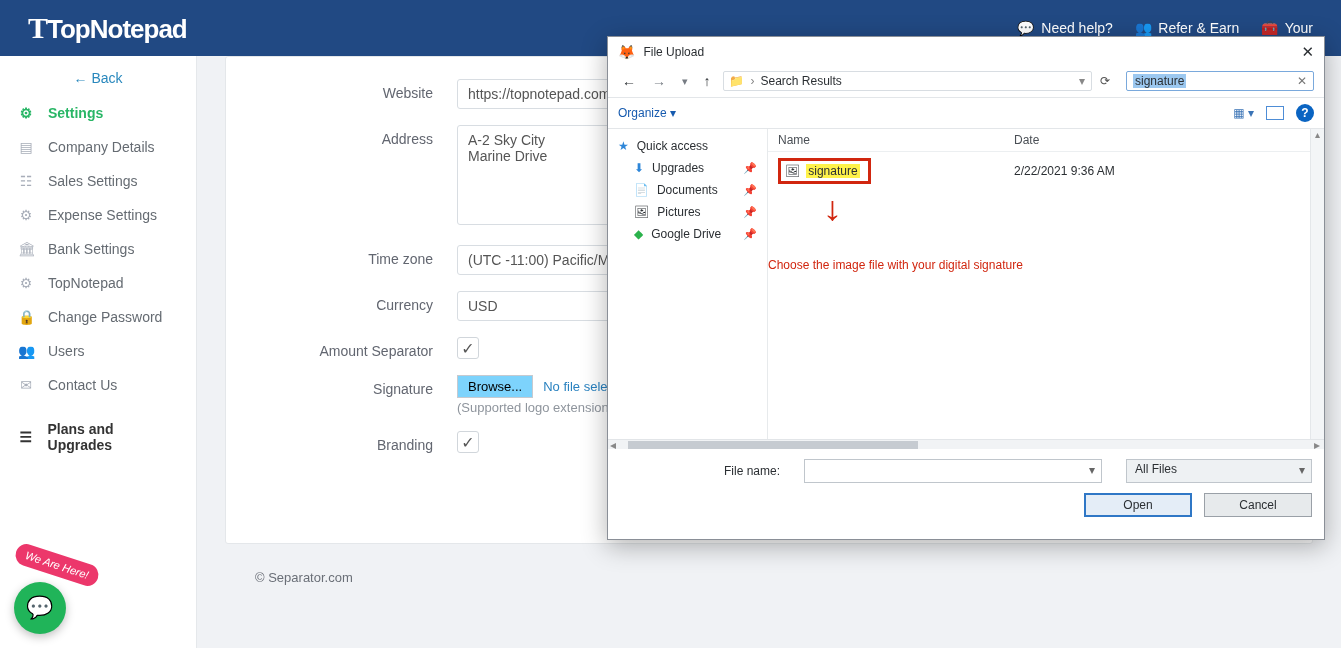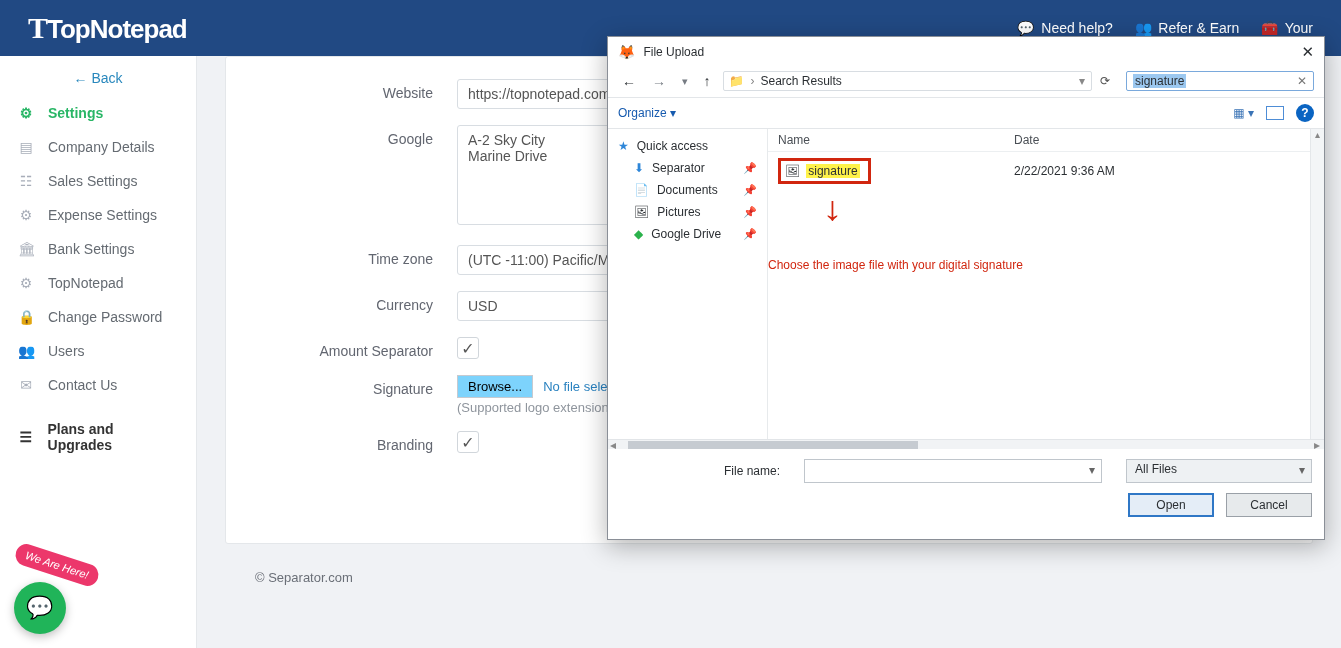--- a/index.html
+++ b/index.html
@@ -84,21 +84,21 @@
 .fd-scroll .thumb { background:#c6cbd1; height:8px; width:290px; margin-left:12px; }
 .fd-scroll .ar { margin-left:auto; margin-right:4px; color:#888; }
 .fd-footer { padding:10px 12px; }
 .fd-fnrow { display:flex; align-items:center; gap:24px; margin-bottom:10px; }
 .fd-fnrow label { width:160px; text-align:right; }
 .fd-fnrow .fname-input { flex:1; border:1px solid #c0c6cc; height:24px; padding:0 6px; position:relative; }
 .fd-fnrow .fname-input::after { content:"▾"; position:absolute; right:6px; top:3px; color:#666; }
 .fd-fnrow .type-select { width:186px; border:1px solid #c0c6cc; height:24px; padding:2px 22px 2px 8px; background:#eef1f3; position:relative; }
 .fd-fnrow .type-select::after { content:"▾"; position:absolute; right:6px; top:3px; color:#666; }
 .fd-btns { display:flex; justify-content:flex-end; gap:12px; }
-.fd-btn { width:86px; height:24px; border:1px solid #9aa0a7; background:#e7eaec; display:flex; align-items:center; justify-content:center; cursor:pointer; }
+.fd-btn { width:108px; height:24px; border:1px solid #9aa0a7; background:#e7eaec; display:flex; align-items:center; justify-content:center; cursor:pointer; }
 .fd-btn.open { border:2px solid #2f77c6; background:#e4edf7; }
 .sb { position:absolute; right:0; top:0; bottom:0; width:14px; background:#f3f5f7; border-left:1px solid #e4e7ea; }
 .sb .up { height:14px; text-align:center; color:#888; font-size:10px; }
 </style>
 </head>
 <body>
 
 <div class="topbar">
   <div class="logo"><span class="t">T</span><span>TopNotepad</span></div>
   <div class="topbar-right">
@@ -158,21 +158,21 @@
 
   <div class="main">
     <div class="card">
 
       <div class="form-row">
         <label>Website</label>
         <div class="field"><input class="input" value="https://topnotepad.com" style=""></div>
       </div>
 
       <div class="form-row">
-        <label>Google</label>
+        <label>Address</label>
         <div class="field"><textarea class="textarea" style="">A-2 Sky City
 Marine Drive</textarea></div>
       </div>
 
       <div class="form-row">
         <label>Time zone</label>
         <div class="field">
             <div class="input">(UTC -11:00) Pacific/Midway</div>
           </div>
       </div>
@@ -259,21 +259,21 @@
   </div>
 
   <div class="fd-body">
     <div class="fd-tree">
       <div class="node">
           <span style="color:#2e86d8">★</span>
           <span>Quick access</span>
         </div>
       <div class="node" style="padding-left:18px">
           <span style="color:#2e86d8">⬇</span>
-          <span>Separator</span>
+          <span>Upgrades</span>
           <span class="pin">📌</span>
         </div>
       <div class="node" style="padding-left:18px">
           <span>📄</span>
           <span>Documents</span>
           <span class="pin">📌</span>
         </div>
       <div class="node" style="padding-left:18px">
           <span>🖼</span>
           <span>Pictures</span>

